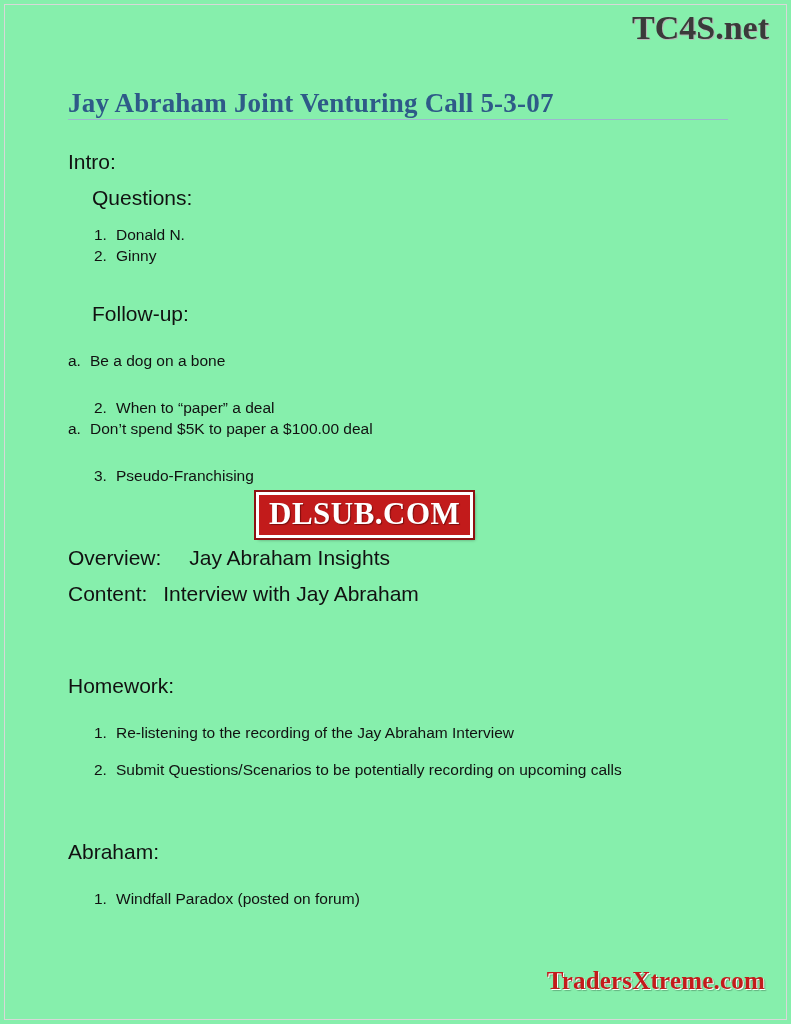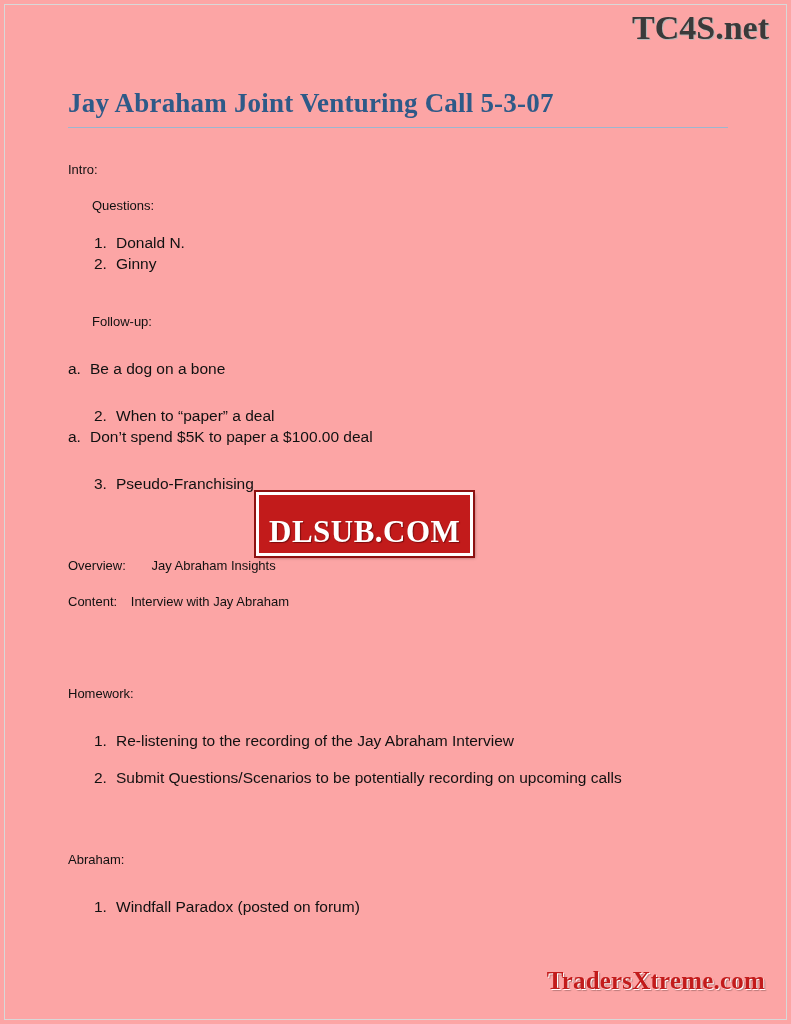--- a/index.html
+++ b/index.html
@@ -8,21 +8,21 @@
     background: #ffffff;
   }
   body {
     font-family: "Liberation Sans", sans-serif;
     color: #000000;
   }
   #page {
     position: relative;
     width: 791px;
     height: 1024px;
-    background: #fca5a5;
+    background: #86efac;
     overflow: hidden;
     box-sizing: border-box;
   }
   .page-border {
     position: absolute;
     left: 4px;
     top: 4px;
     width: 783px;
     height: 1016px;
     border: 1px solid #d8d8d8;
@@ -51,28 +51,28 @@
     top: 88px;
     width: 660px;
   }
 
   .doc-title {
     font-family: "Liberation Serif", serif;
     font-size: 27px;
     font-weight: bold;
     color: #2e5a88;
     letter-spacing: 0.2px;
-    padding-bottom: 8px;
+    padding-bottom: 0;
     border-bottom: 1px solid #9db6cf;
     margin: 0 0 32px 0;
     white-space: nowrap;
   }
 
   .line {
-    font-size: 13px;
+    font-size: 21px;
     line-height: 20px;
     color: #111111;
     margin: 0;
   }
 
   .lvl0 { margin-left: 0px; }
   .lvl1 { margin-left: 24px; }
   .lvl2 { margin-left: 26px; }
   .lvl3 { }
 
@@ -112,21 +112,21 @@
     left: 256px;
     top: 492px;
     font-family: "Liberation Serif", serif;
     font-weight: bold;
     font-size: 31px;
     line-height: 36px;
     color: #ffffff;
     background: #c21b1b;
     border: 3px solid #ffffff;
     outline: 2px solid #8d1111;
-    padding: 19px 10px 3px 10px;
+    padding: 1px 10px 3px 10px;
     letter-spacing: 0.5px;
     text-shadow: 1px 1px 1px #7a0d0d;
     box-shadow: 2px 2px 3px rgba(0,0,0,0.35);
   }
 
   
   .bottom-watermark {
     position: absolute;
     right: 26px;
     bottom: 28px;

